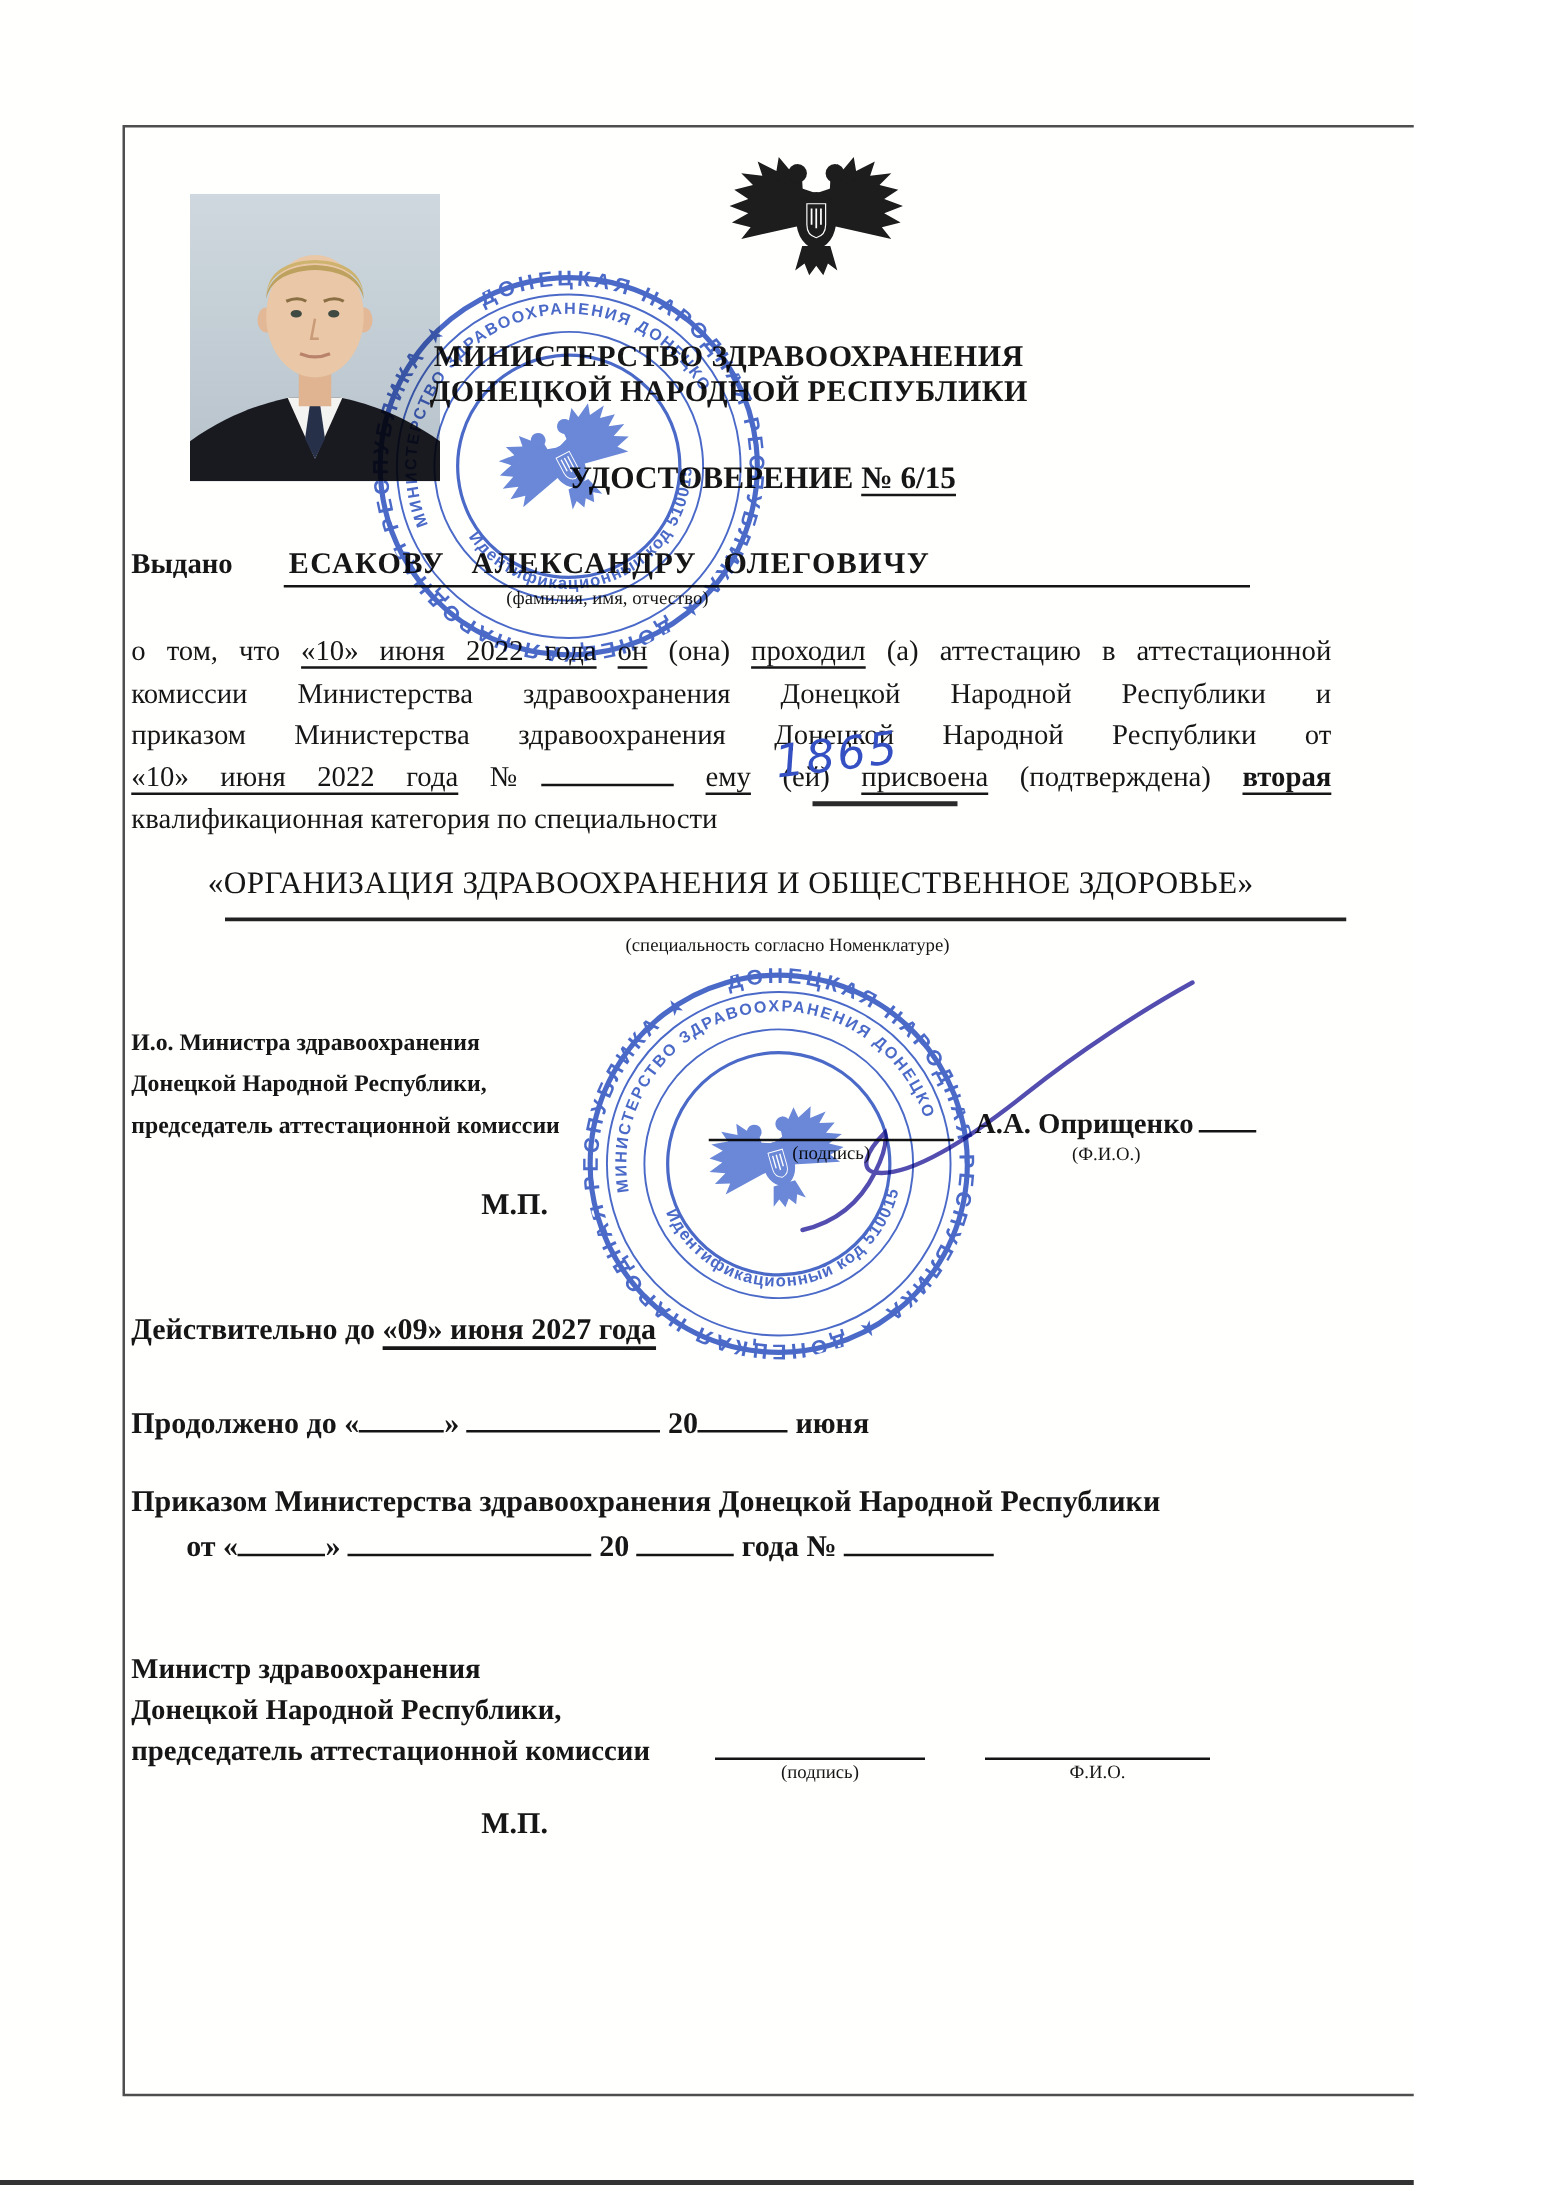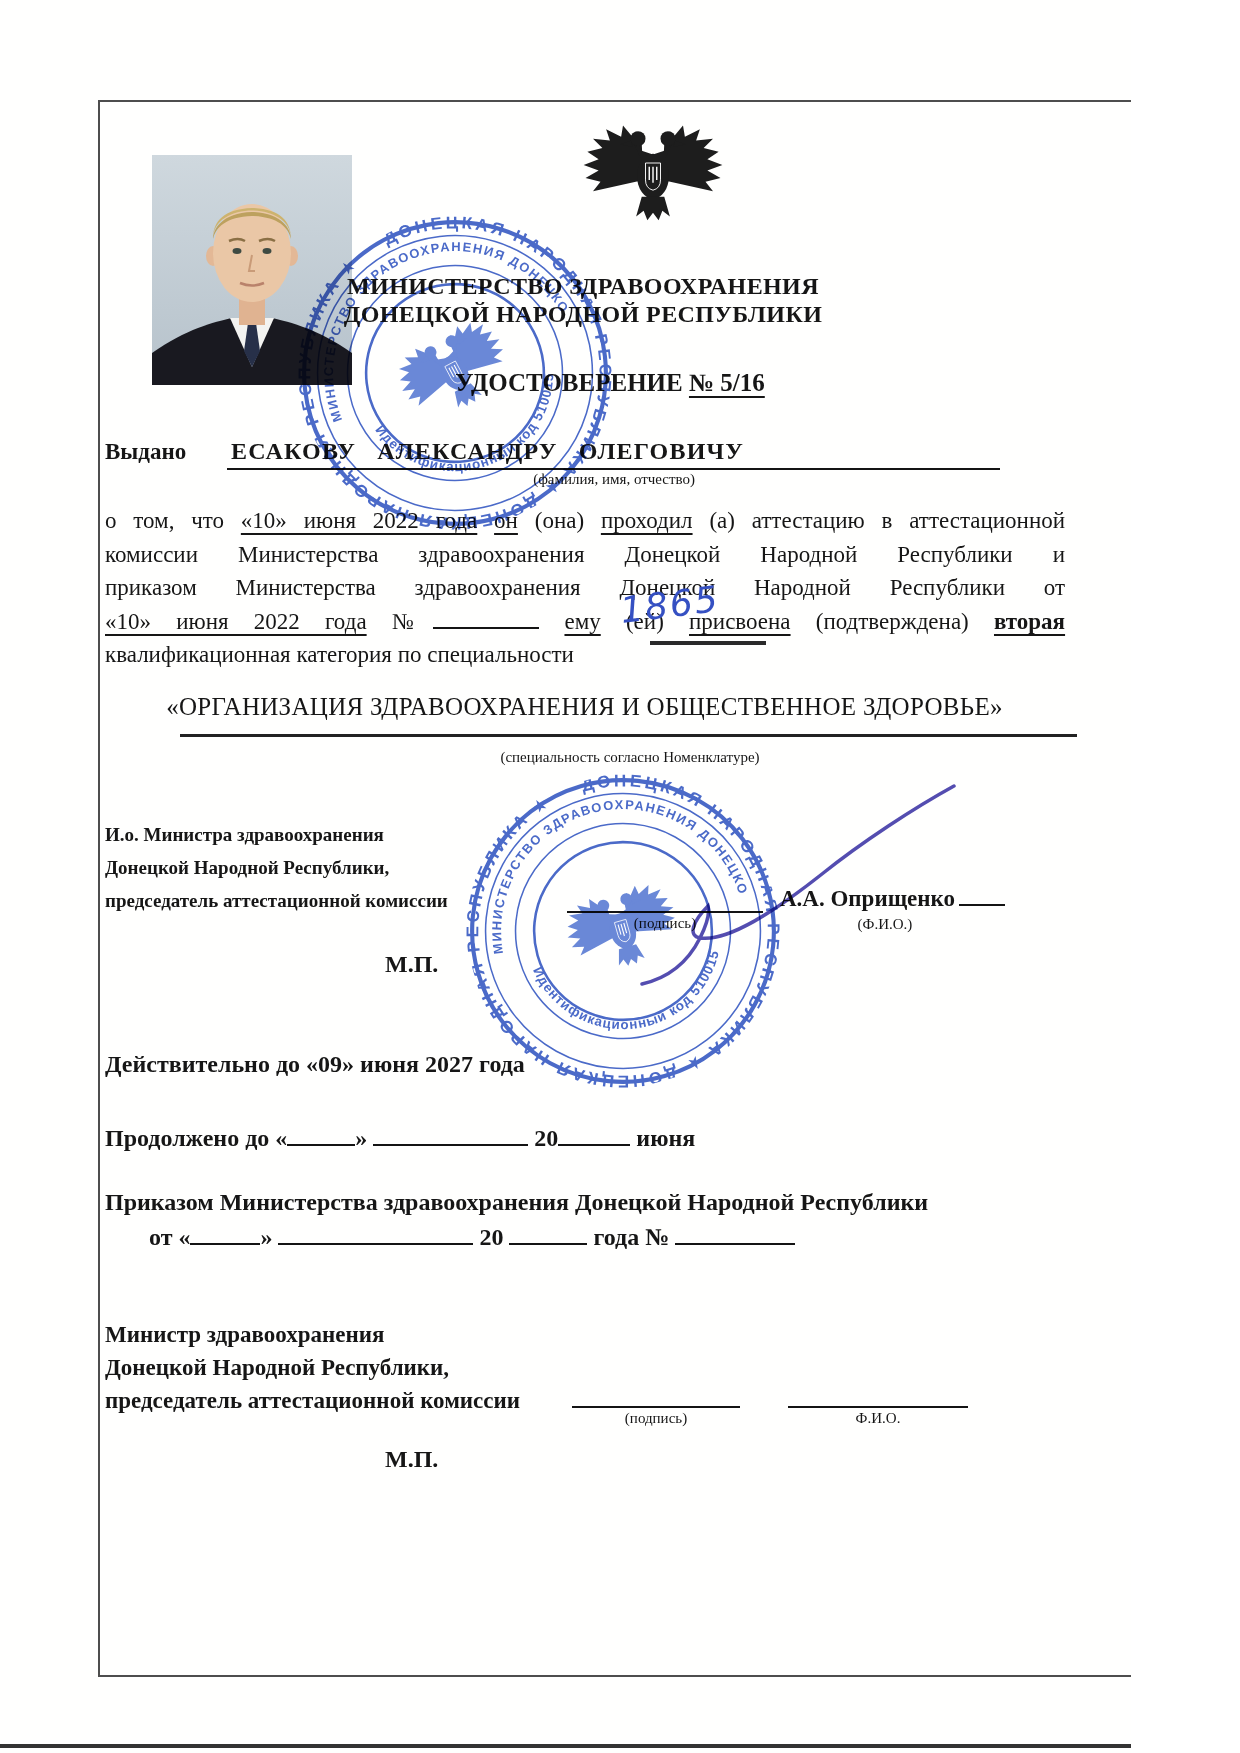--- a/index.html
+++ b/index.html
@@ -9,27 +9,27 @@
   .frame{left:98px;top:100px;width:1054px;height:1577px;border:2px solid #4e4e4e;box-sizing:border-box;}
   
   .photo{left:152px;top:155px;width:200px;height:230px;z-index:1;}
   
   .emblem{left:578px;top:120px;width:150px;height:116px;color:#1d1d1d;z-index:2;}
   
   .ministry{left:253px;top:272px;width:660px;text-align:center;font-weight:bold;
             font-size:24px;line-height:28px;letter-spacing:.4px;z-index:2;}
   .cert-title{left:310px;top:369px;width:600px;text-align:center;font-weight:bold;font-size:25px;z-index:2;}
   .u{text-decoration:underline;text-decoration-thickness:2px;text-underline-offset:5px;}
-  .uthick{text-decoration-thickness:2.5px;text-underline-offset:6px;margin-top:12px;}
+  .uthick{text-decoration:underline;text-decoration-thickness:2.5px;text-underline-offset:6px;margin-top:12px;}
   
   .issued{left:105px;top:438px;width:895px;display:flex;align-items:baseline;z-index:2;}
   .issued-label{font-weight:bold;font-size:23px;width:122px;flex:none;}
   .name-wrap{flex:1;border-bottom:2.5px solid #141414;padding:0 0 3px 4px;}
   .holder-name{font-weight:bold;font-size:24px;letter-spacing:1.2px;word-spacing:14px;}
-  .issued-caption{left:405px;top:471px;width:290px;text-align:right;font-size:15px;z-index:2;}
+  .issued-caption{left:405px;top:471px;width:290px;text-align:left;font-size:15px;z-index:2;}
   
   .para{left:105px;top:504px;width:960px;font-size:23px;line-height:33.6px;z-index:2;}
   .pline{text-align:justify;text-align-last:justify;white-space:normal;}
   .pline.last{text-align:left;text-align-last:left;}
   .numblank{display:inline-block;width:106px;border-bottom:2.5px solid #141414;height:20px;vertical-align:baseline;}
   .b{font-weight:bold;}
   .hand-num{left:620px;top:584px;font-family:"DejaVu Sans",sans-serif;font-style:italic;
             font-size:36px;color:#3550c2;transform:rotate(-7deg);z-index:4;letter-spacing:2px;}
   .numblank2{left:650px;top:641px;width:116px;height:3.5px;background:#2a2a2a;z-index:2;}
   
@@ -143,21 +143,21 @@
     <use href="#eagleg"></use>
   </svg>
 
   <div class="abs ministry">
     <div>МИНИСТЕРСТВО ЗДРАВООХРАНЕНИЯ</div>
     <div>ДОНЕЦКОЙ НАРОДНОЙ РЕСПУБЛИКИ</div>
   </div>
 
   <div class="abs cert-title">
     <span>УДОСТОВЕРЕНИЕ</span>
-    <span class="u">№ 5/16</span>
+    <span class="u">№ 6/15</span>
   </div>
 
   <div class="abs issued">
     <span class="issued-label">Выдано</span>
     <span class="name-wrap">
       <span class="holder-name">ЕСАКОВУ АЛЕКСАНДРУ ОЛЕГОВИЧУ</span>
     </span>
   </div>
   <div class="abs issued-caption">(фамилия, имя, отчество)</div>
 

